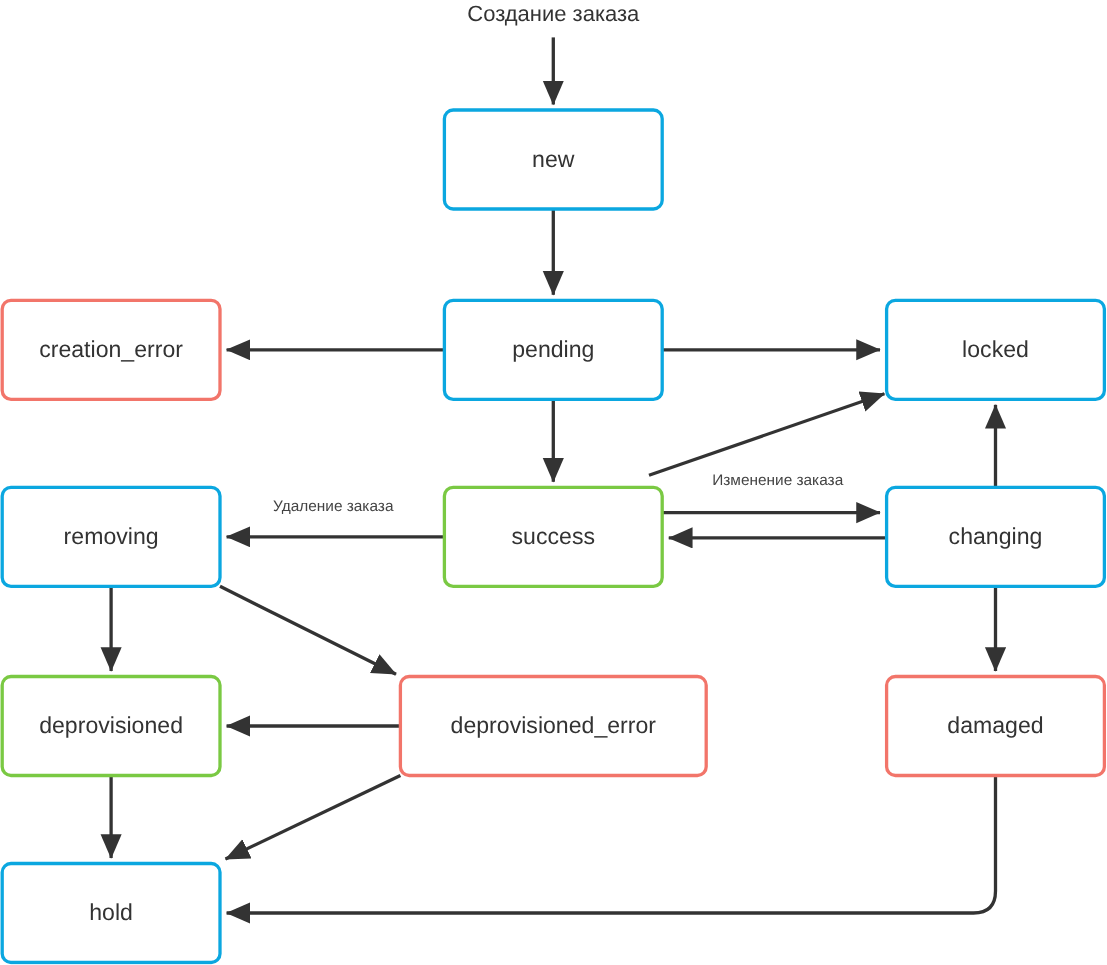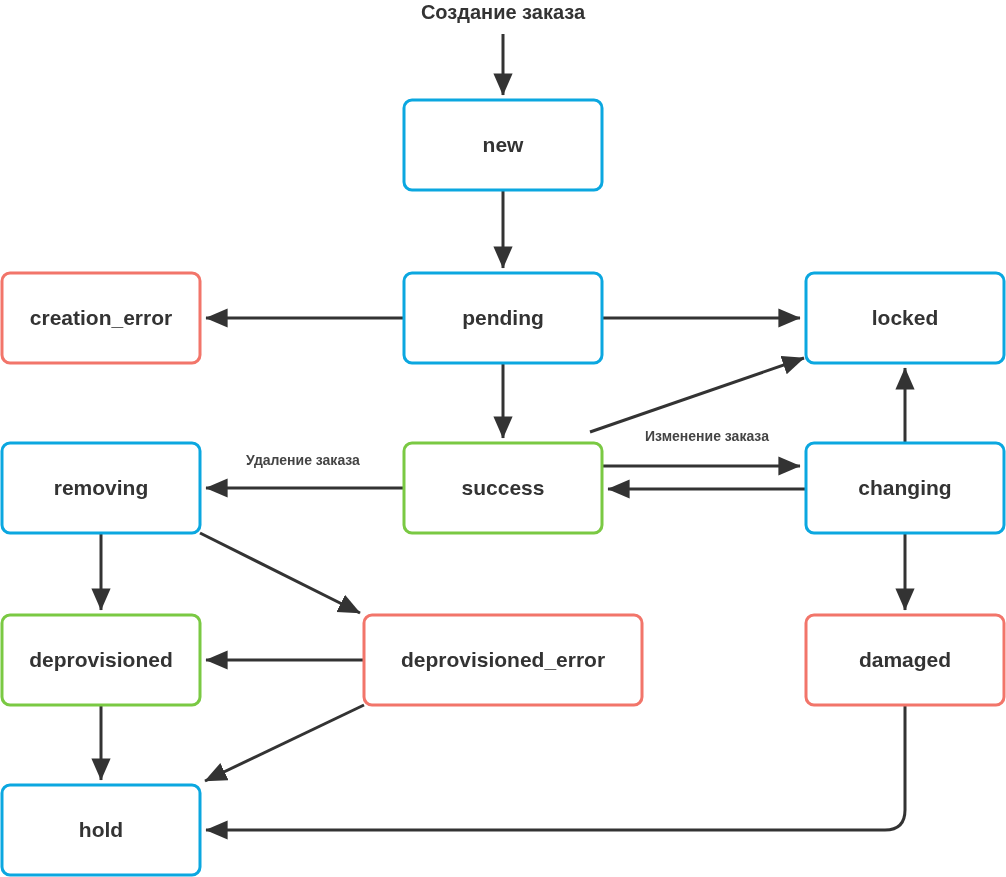--- a/index.html
+++ b/index.html
@@ -11,21 +11,20 @@
     font-family: "Liberation Sans", "DejaVu Sans", sans-serif;
     width: 1006px;
     height: 877px;
     overflow: hidden;
   }
   #diagram-root {
     position: relative;
     width: 1006px;
     height: 877px;
     background: #ffffff;
-    font-weight: bold;
   }
   svg.canvas {
     position: absolute;
     left: 0;
     top: 0;
     width: 1006px;
     height: 877px;
   }
   .node-rect {
     fill: #ffffff;

